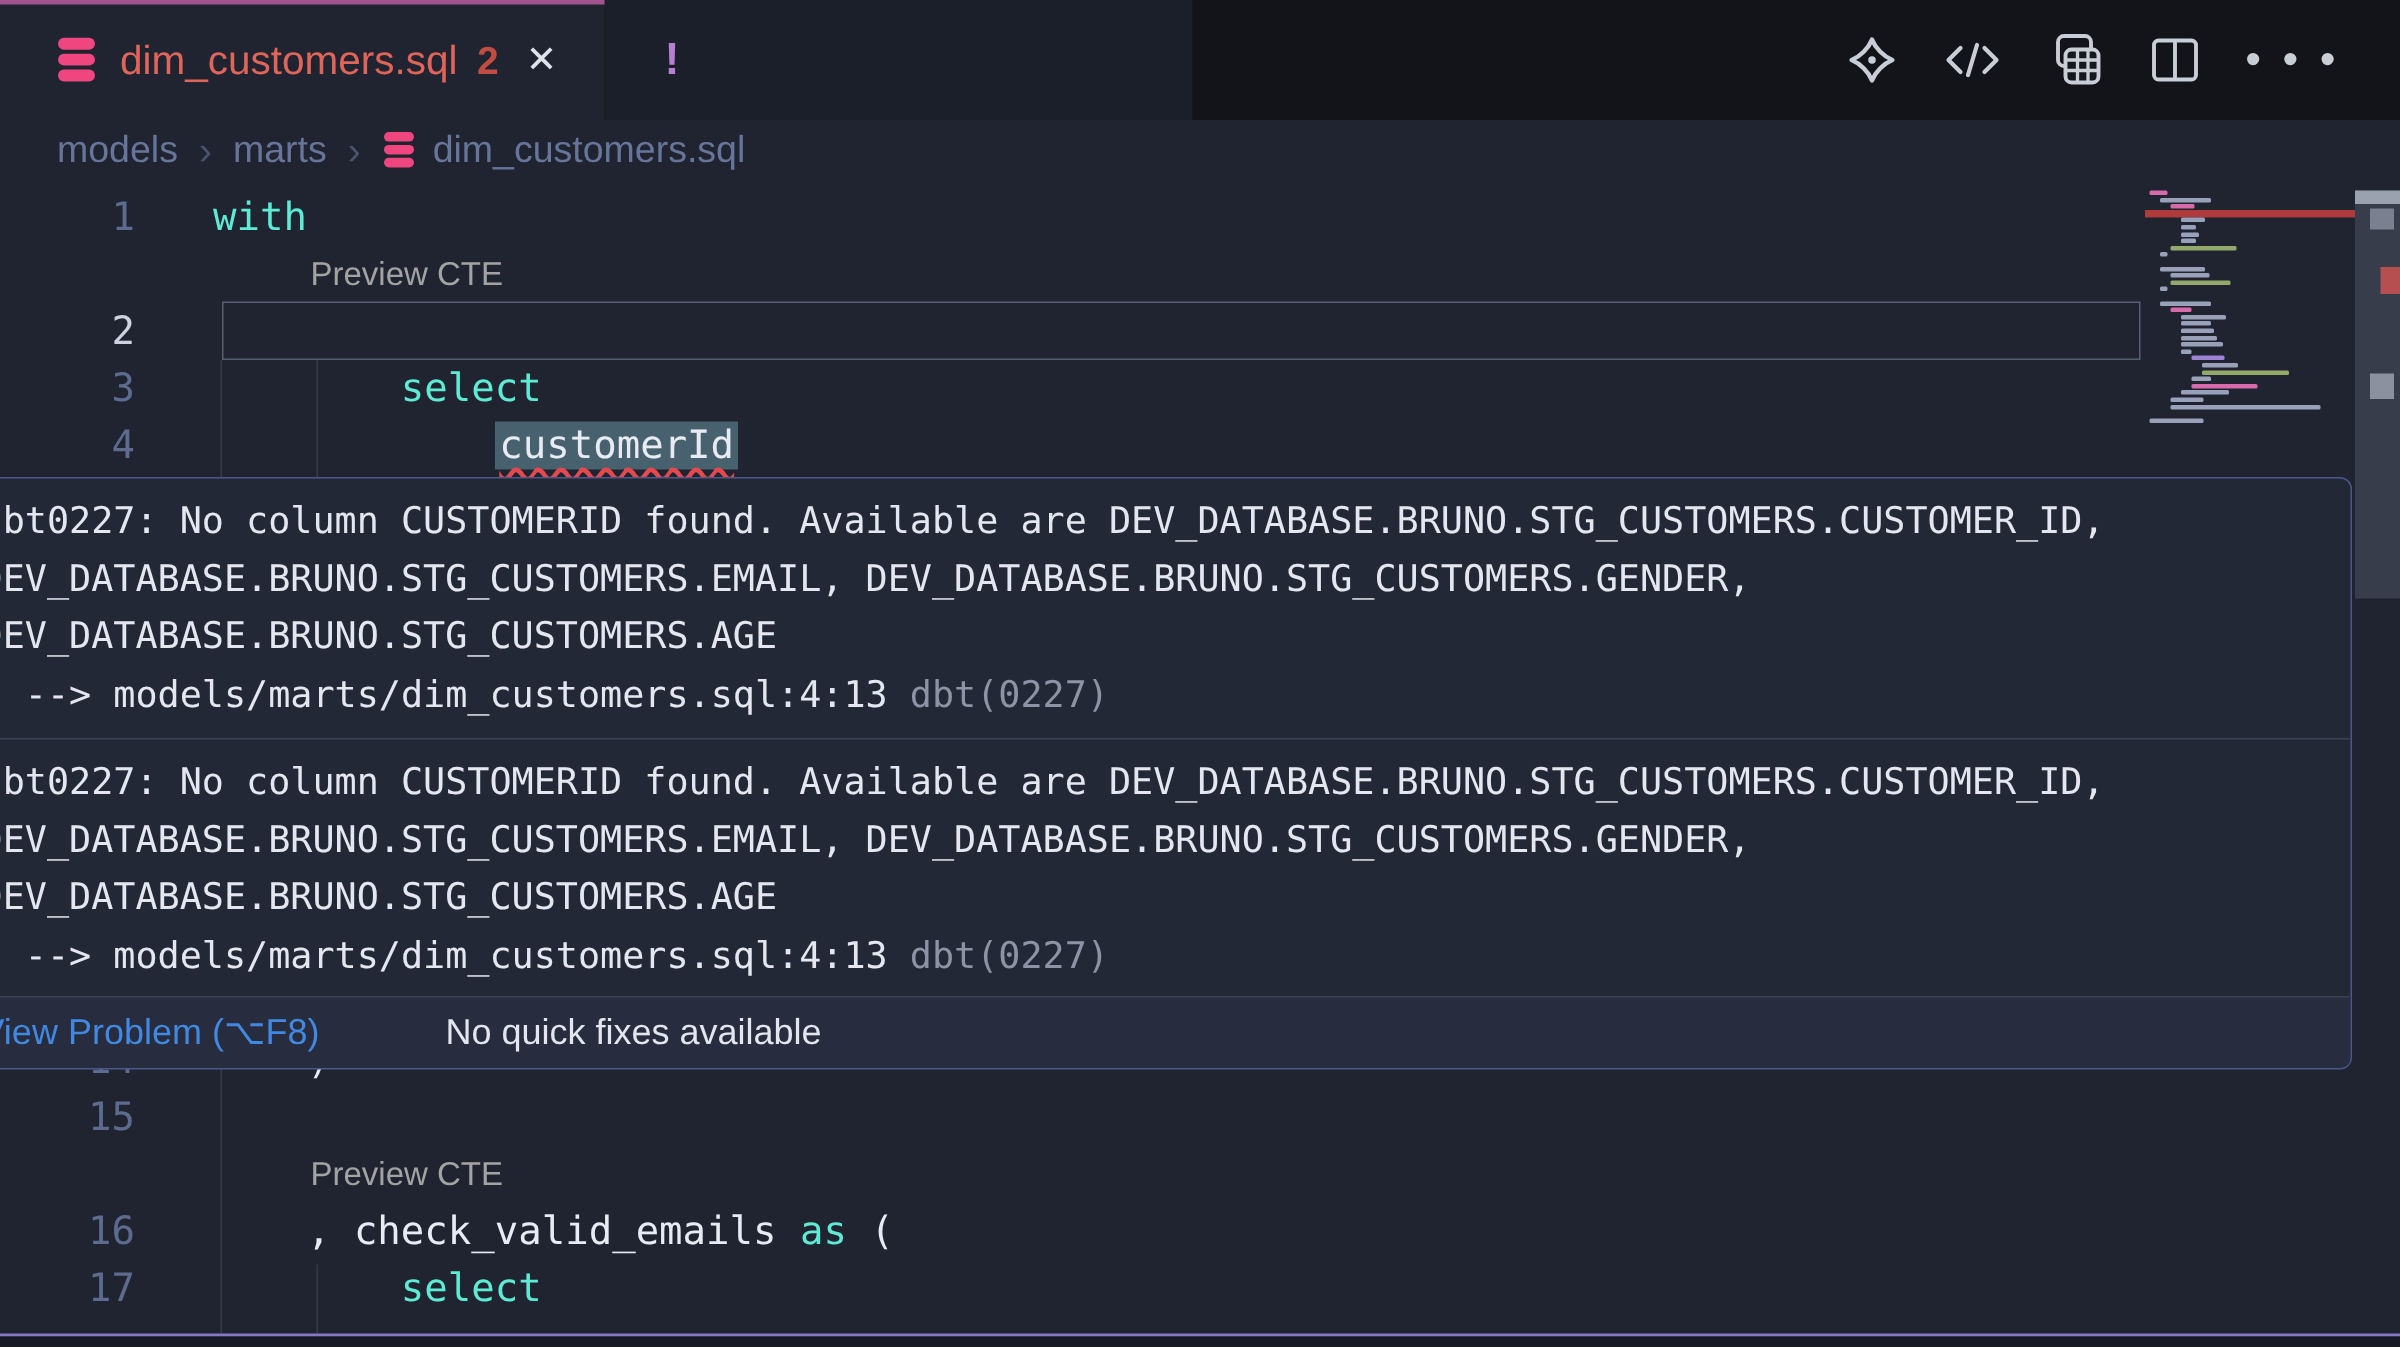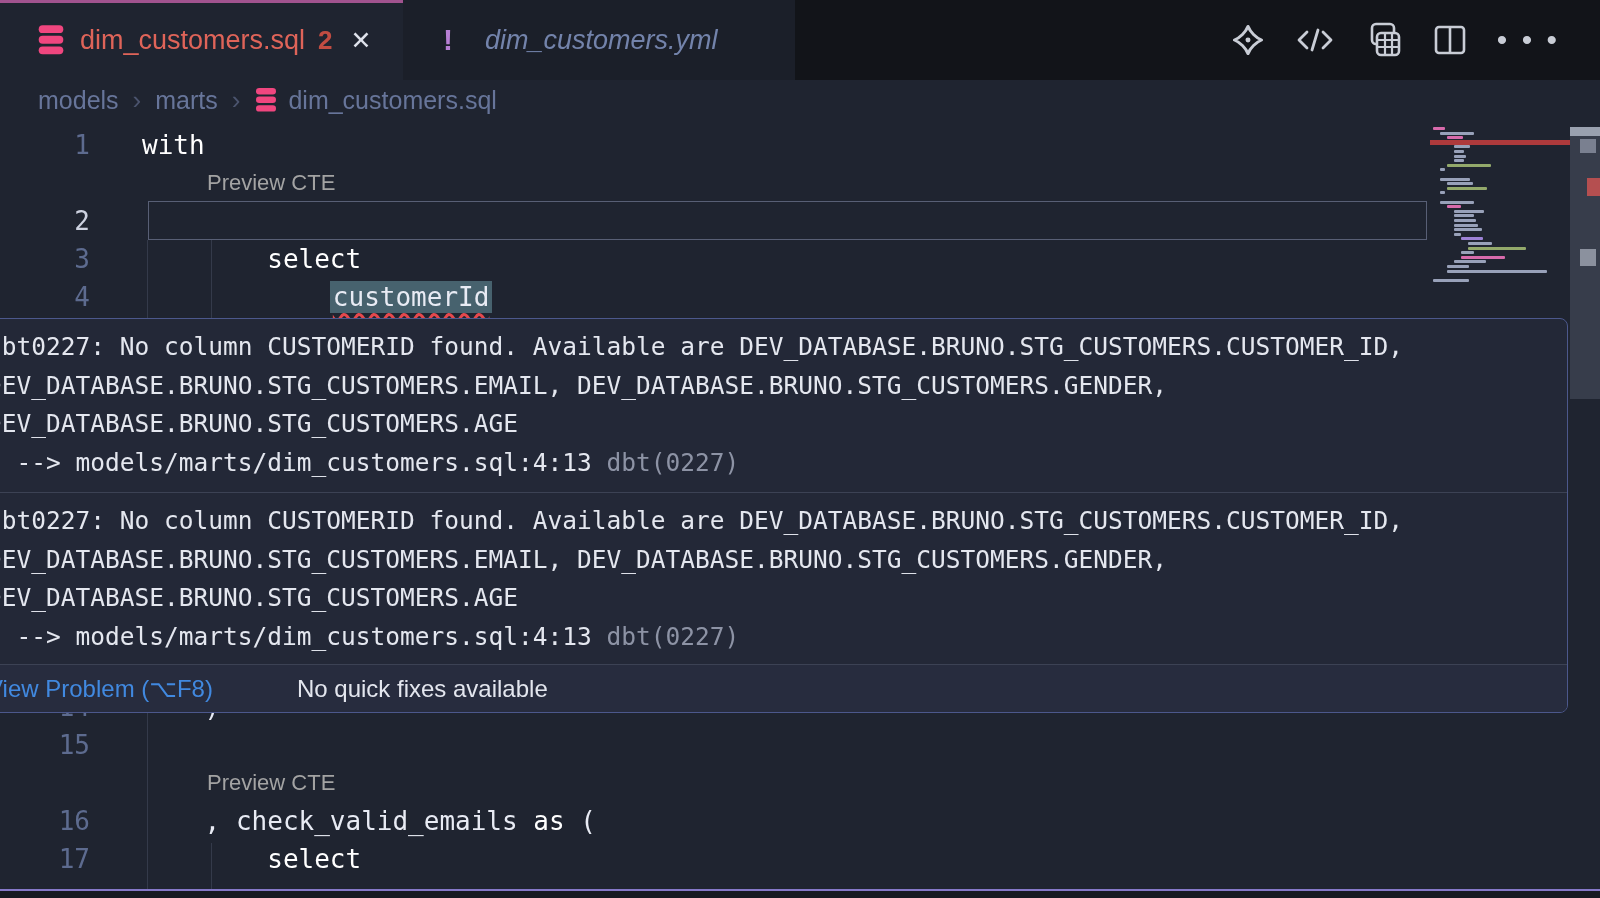--- a/index.html
+++ b/index.html
@@ -27,21 +27,21 @@
   .crumb-sep { color:#4b546e; font-size:26px; margin:0 14px; }
   .db-icon { display:inline-block; }
 
   
   .editor { position:absolute; left:0; top:120px; width:1600px; height:778px; background:#1f2430; }
   .row { position:absolute; left:0; width:1430px; height:38px; line-height:38px; white-space:pre;
     font-family:"DejaVu Sans Mono", monospace; font-size:26px; color:#e8ebf4; }
   .row .num { position:absolute; left:0; top:0; width:90px; text-align:right; color:#5d6b8f; font-size:26px; }
   .row .code { position:absolute; left:142px; top:0; }
   .row.current .num { color:#cdd2e0; }
-  .tok-kw { color:#ffffff; }
+  .tok-kw { color:#5eead4; }
   .tok-err { background:#47626e; padding:1px 3px;
     text-decoration:underline wavy #e5484d; text-decoration-skip-ink:none;
     text-underline-offset:7px; text-decoration-thickness:3px; }
   .lens { position:absolute; height:38px; line-height:38px; left:142px;
     font-family:"Liberation Sans", sans-serif; font-size:22px; color:#a3a3a3; cursor:pointer; }
   .lens span { margin-left:65px; }
   .cur-line-box { position:absolute; left:148px; top:81px; width:1279px; height:39px;
     border:1px solid #585f75; }
   .bracket-box { display:inline-block; border:2px solid #79819a; padding:0 2px; line-height:30px; }
   .cursor-bar { display:inline-block; width:8px; height:29px; background:#c9ced9; vertical-align:middle; margin-left:2px; }
@@ -81,21 +81,20 @@
       <rect x="2" y="1" width="20" height="6.4" rx="3.2" fill="#f0467f"></rect>
       <rect x="2" y="9.6" width="20" height="6.4" rx="3.2" fill="#f0467f"></rect>
       <rect x="2" y="18.2" width="20" height="6.4" rx="3.2" fill="#f0467f"></rect>
     </svg>
     <span class="tab-name-sql">dim_customers.sql</span>
     <span class="tab-badge">2</span>
     <span class="tab-close">✕</span>
   </div>
   <div class="tab tab-inactive">
     <span class="warn-mark">!</span>
-    <span class="tab-name-yml">dim_customers.yml</span>
   </div>
 
   <div class="actions">
     <span>
       <svg width="34" height="34" viewBox="0 0 30 30">
         <path d="M15 3 C17 8 22 13 27 15 C22 17 17 22 15 27 C13 22 8 17 3 15 C8 13 13 8 15 3 Z" fill="none" stroke="#c9cdd6" stroke-width="2.6" stroke-linejoin="round"></path>
         <circle cx="15" cy="15" r="2.2" fill="#c9cdd6"></circle>
       </svg>
     </span>
     <span>

